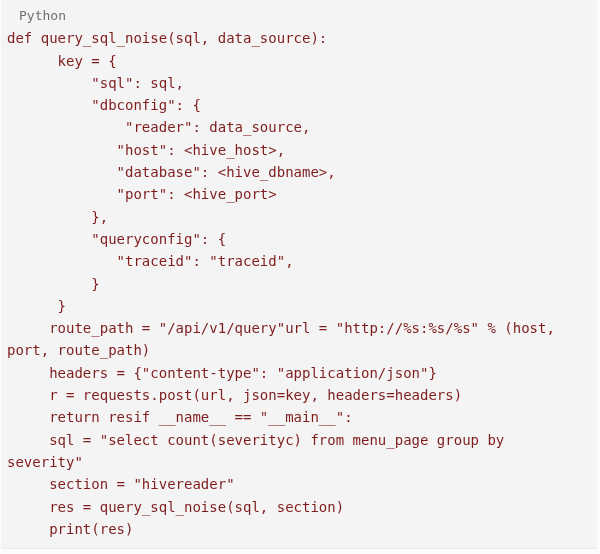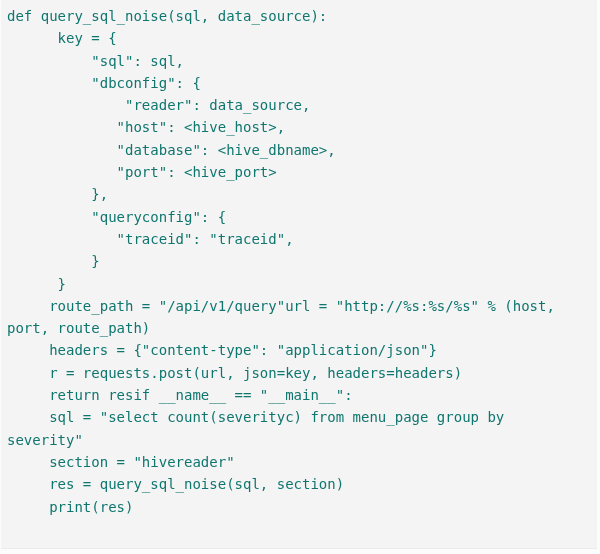--- a/index.html
+++ b/index.html
@@ -34,24 +34,25 @@
   }
   pre.code-lines {
     margin: 0;
     padding: 0;
     font-family: inherit;
   }
   .code-line {
     height: 22.3px;
     line-height: 22.3px;
     font-size: 14px;
-    color: #0f766e;
+    color: #7f1d1d;
     white-space: pre;
   }
 </style>
 </head>
 <body>
 
 <div class="code-block">
   <div class="code-wrap">
+    <div class="lang-label">Python</div>
     <pre class="code-lines" id="code-lines"><div class="code-line">def query_sql_noise(sql, data_source):</div><div class="code-line">      key = {</div><div class="code-line">          "sql": sql,</div><div class="code-line">          "dbconfig": {</div><div class="code-line">              "reader": data_source,</div><div class="code-line">             "host": &lt;hive_host&gt;,</div><div class="code-line">             "database": &lt;hive_dbname&gt;,</div><div class="code-line">             "port": &lt;hive_port&gt;</div><div class="code-line">          },</div><div class="code-line">          "queryconfig": {</div><div class="code-line">             "traceid": "traceid",</div><div class="code-line">          }</div><div class="code-line">      }</div><div class="code-line">     route_path = "/api/v1/query"url = "http://%s:%s/%s" % (host,</div><div class="code-line">port, route_path)</div><div class="code-line">     headers = {"content-type": "application/json"}</div><div class="code-line">     r = requests.post(url, json=key, headers=headers)</div><div class="code-line">     return resif __name__ == "__main__":</div><div class="code-line">     sql = "select count(severityc) from menu_page group by</div><div class="code-line">severity"</div><div class="code-line">     section = "hivereader"</div><div class="code-line">     res = query_sql_noise(sql, section)</div><div class="code-line">     print(res)</div></pre>
   </div>
 </div>
 
 </body></html>

